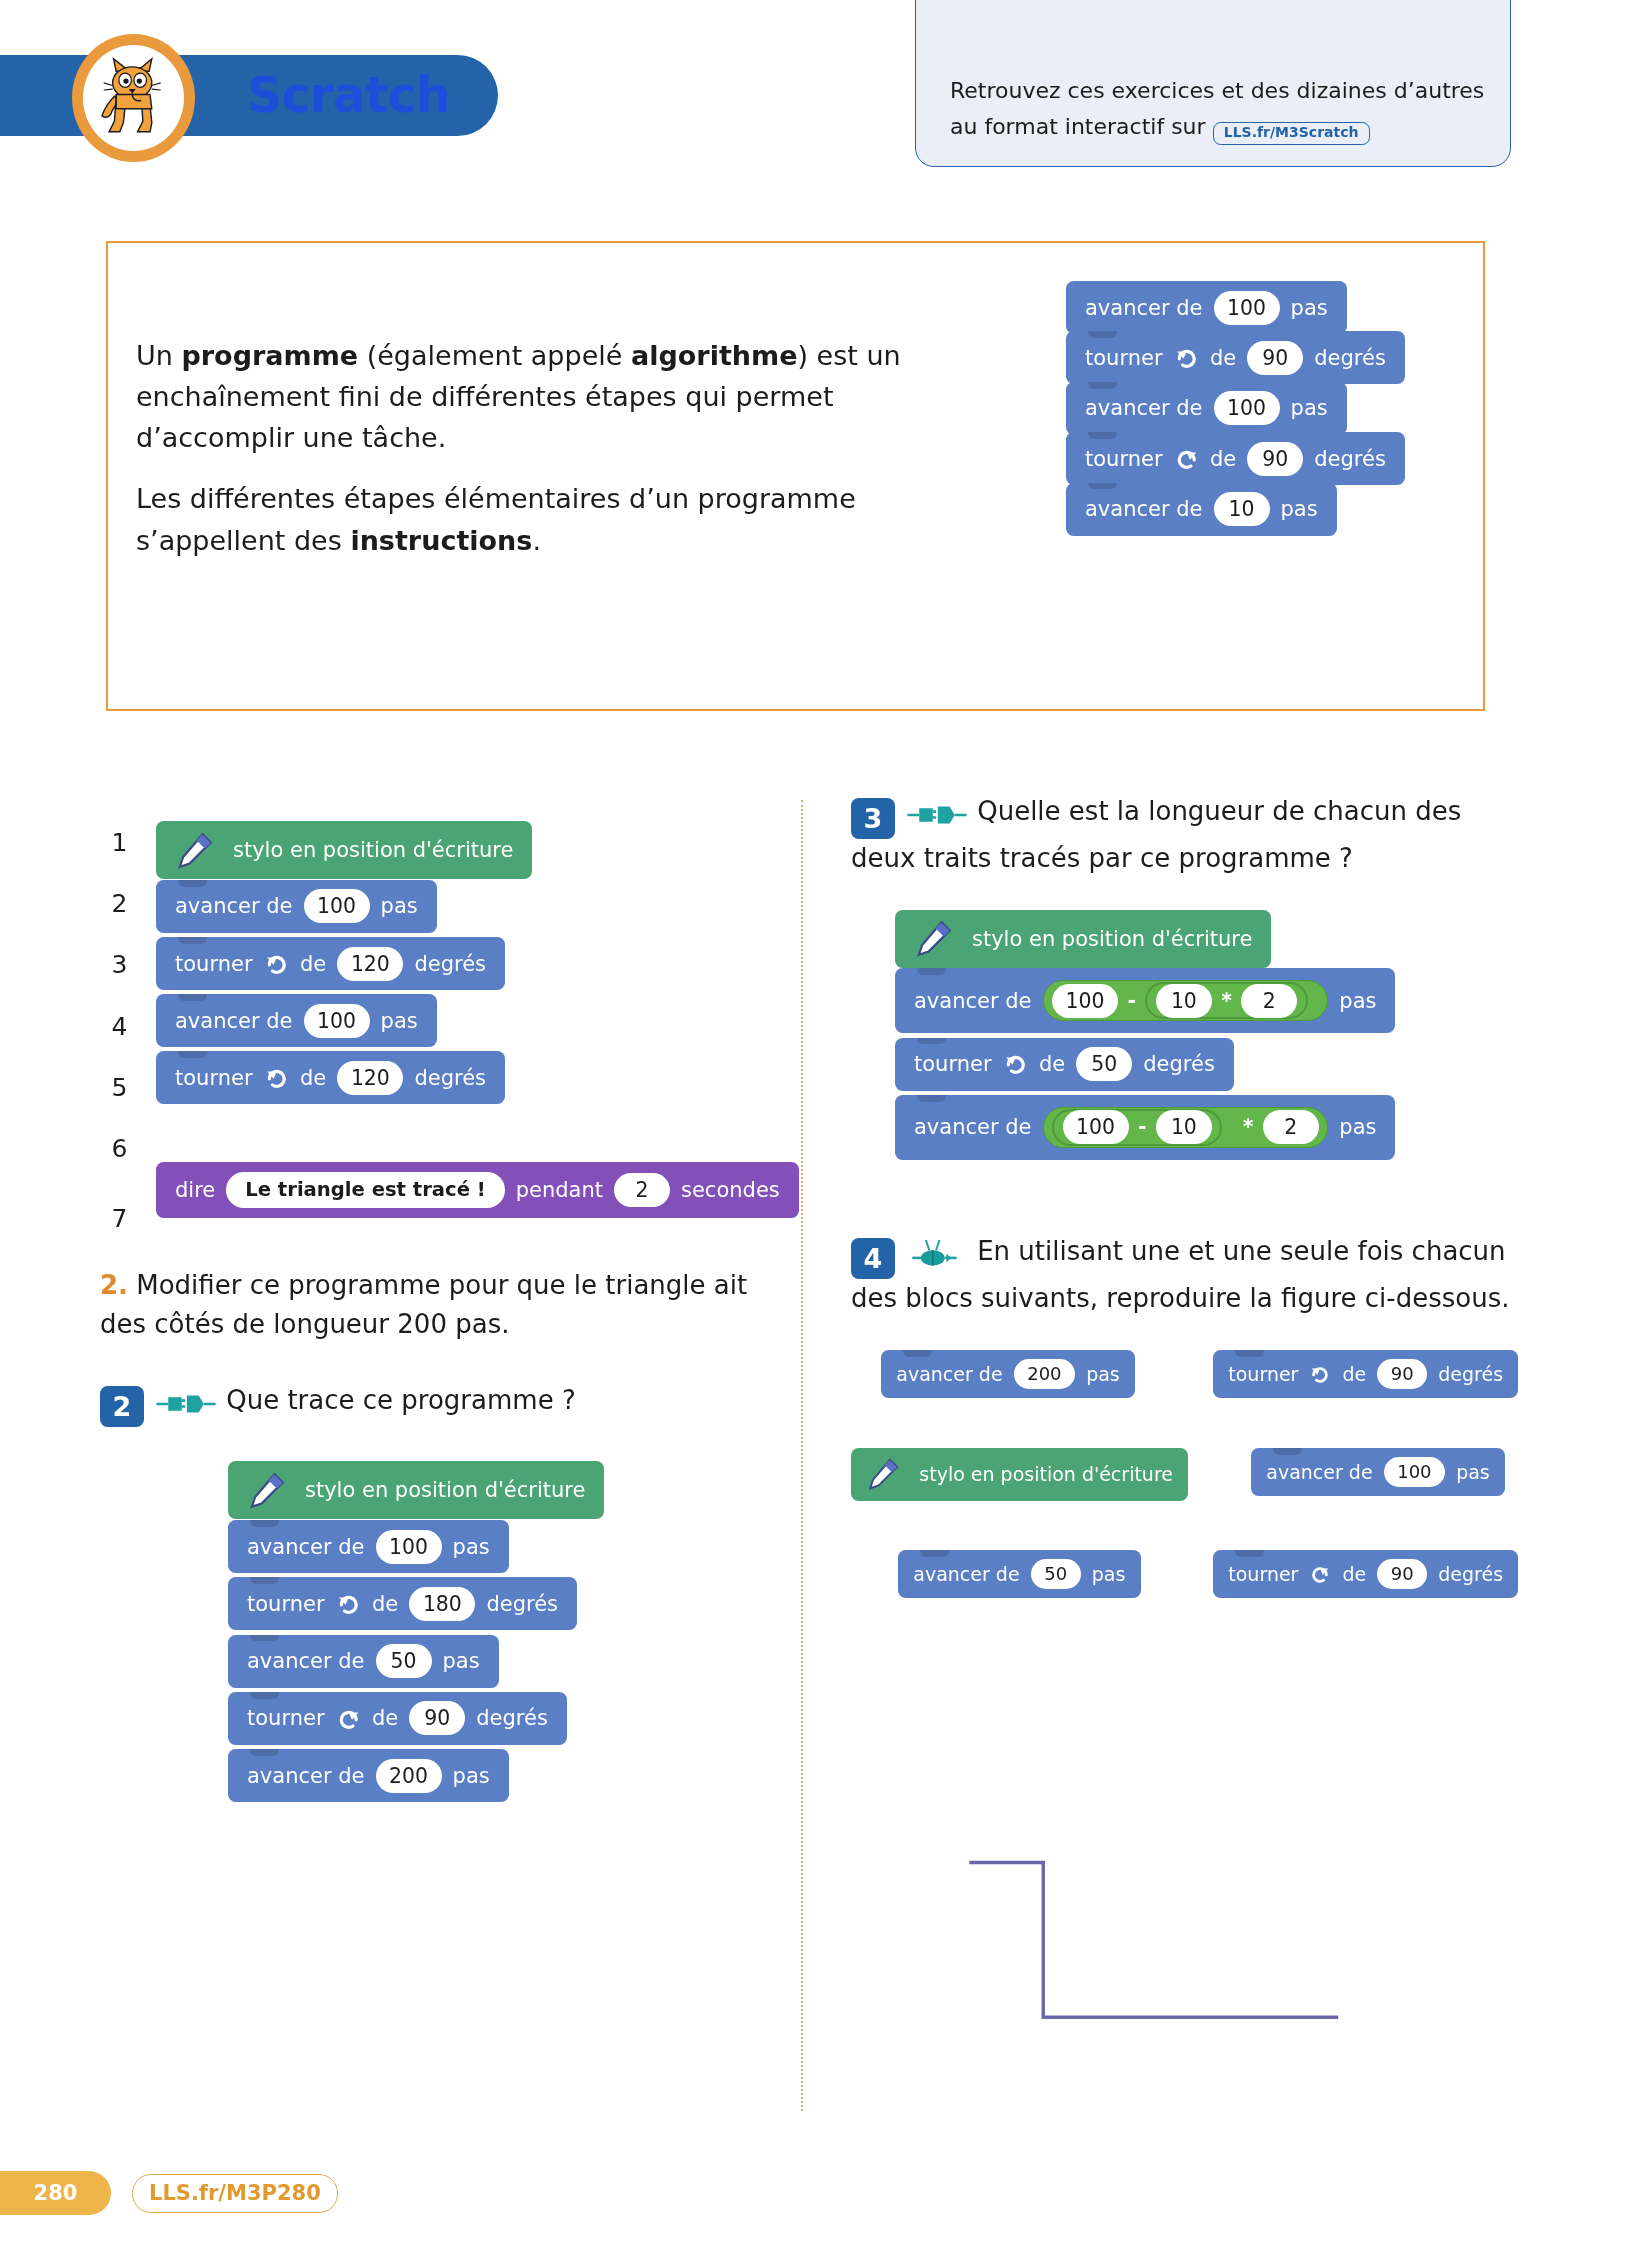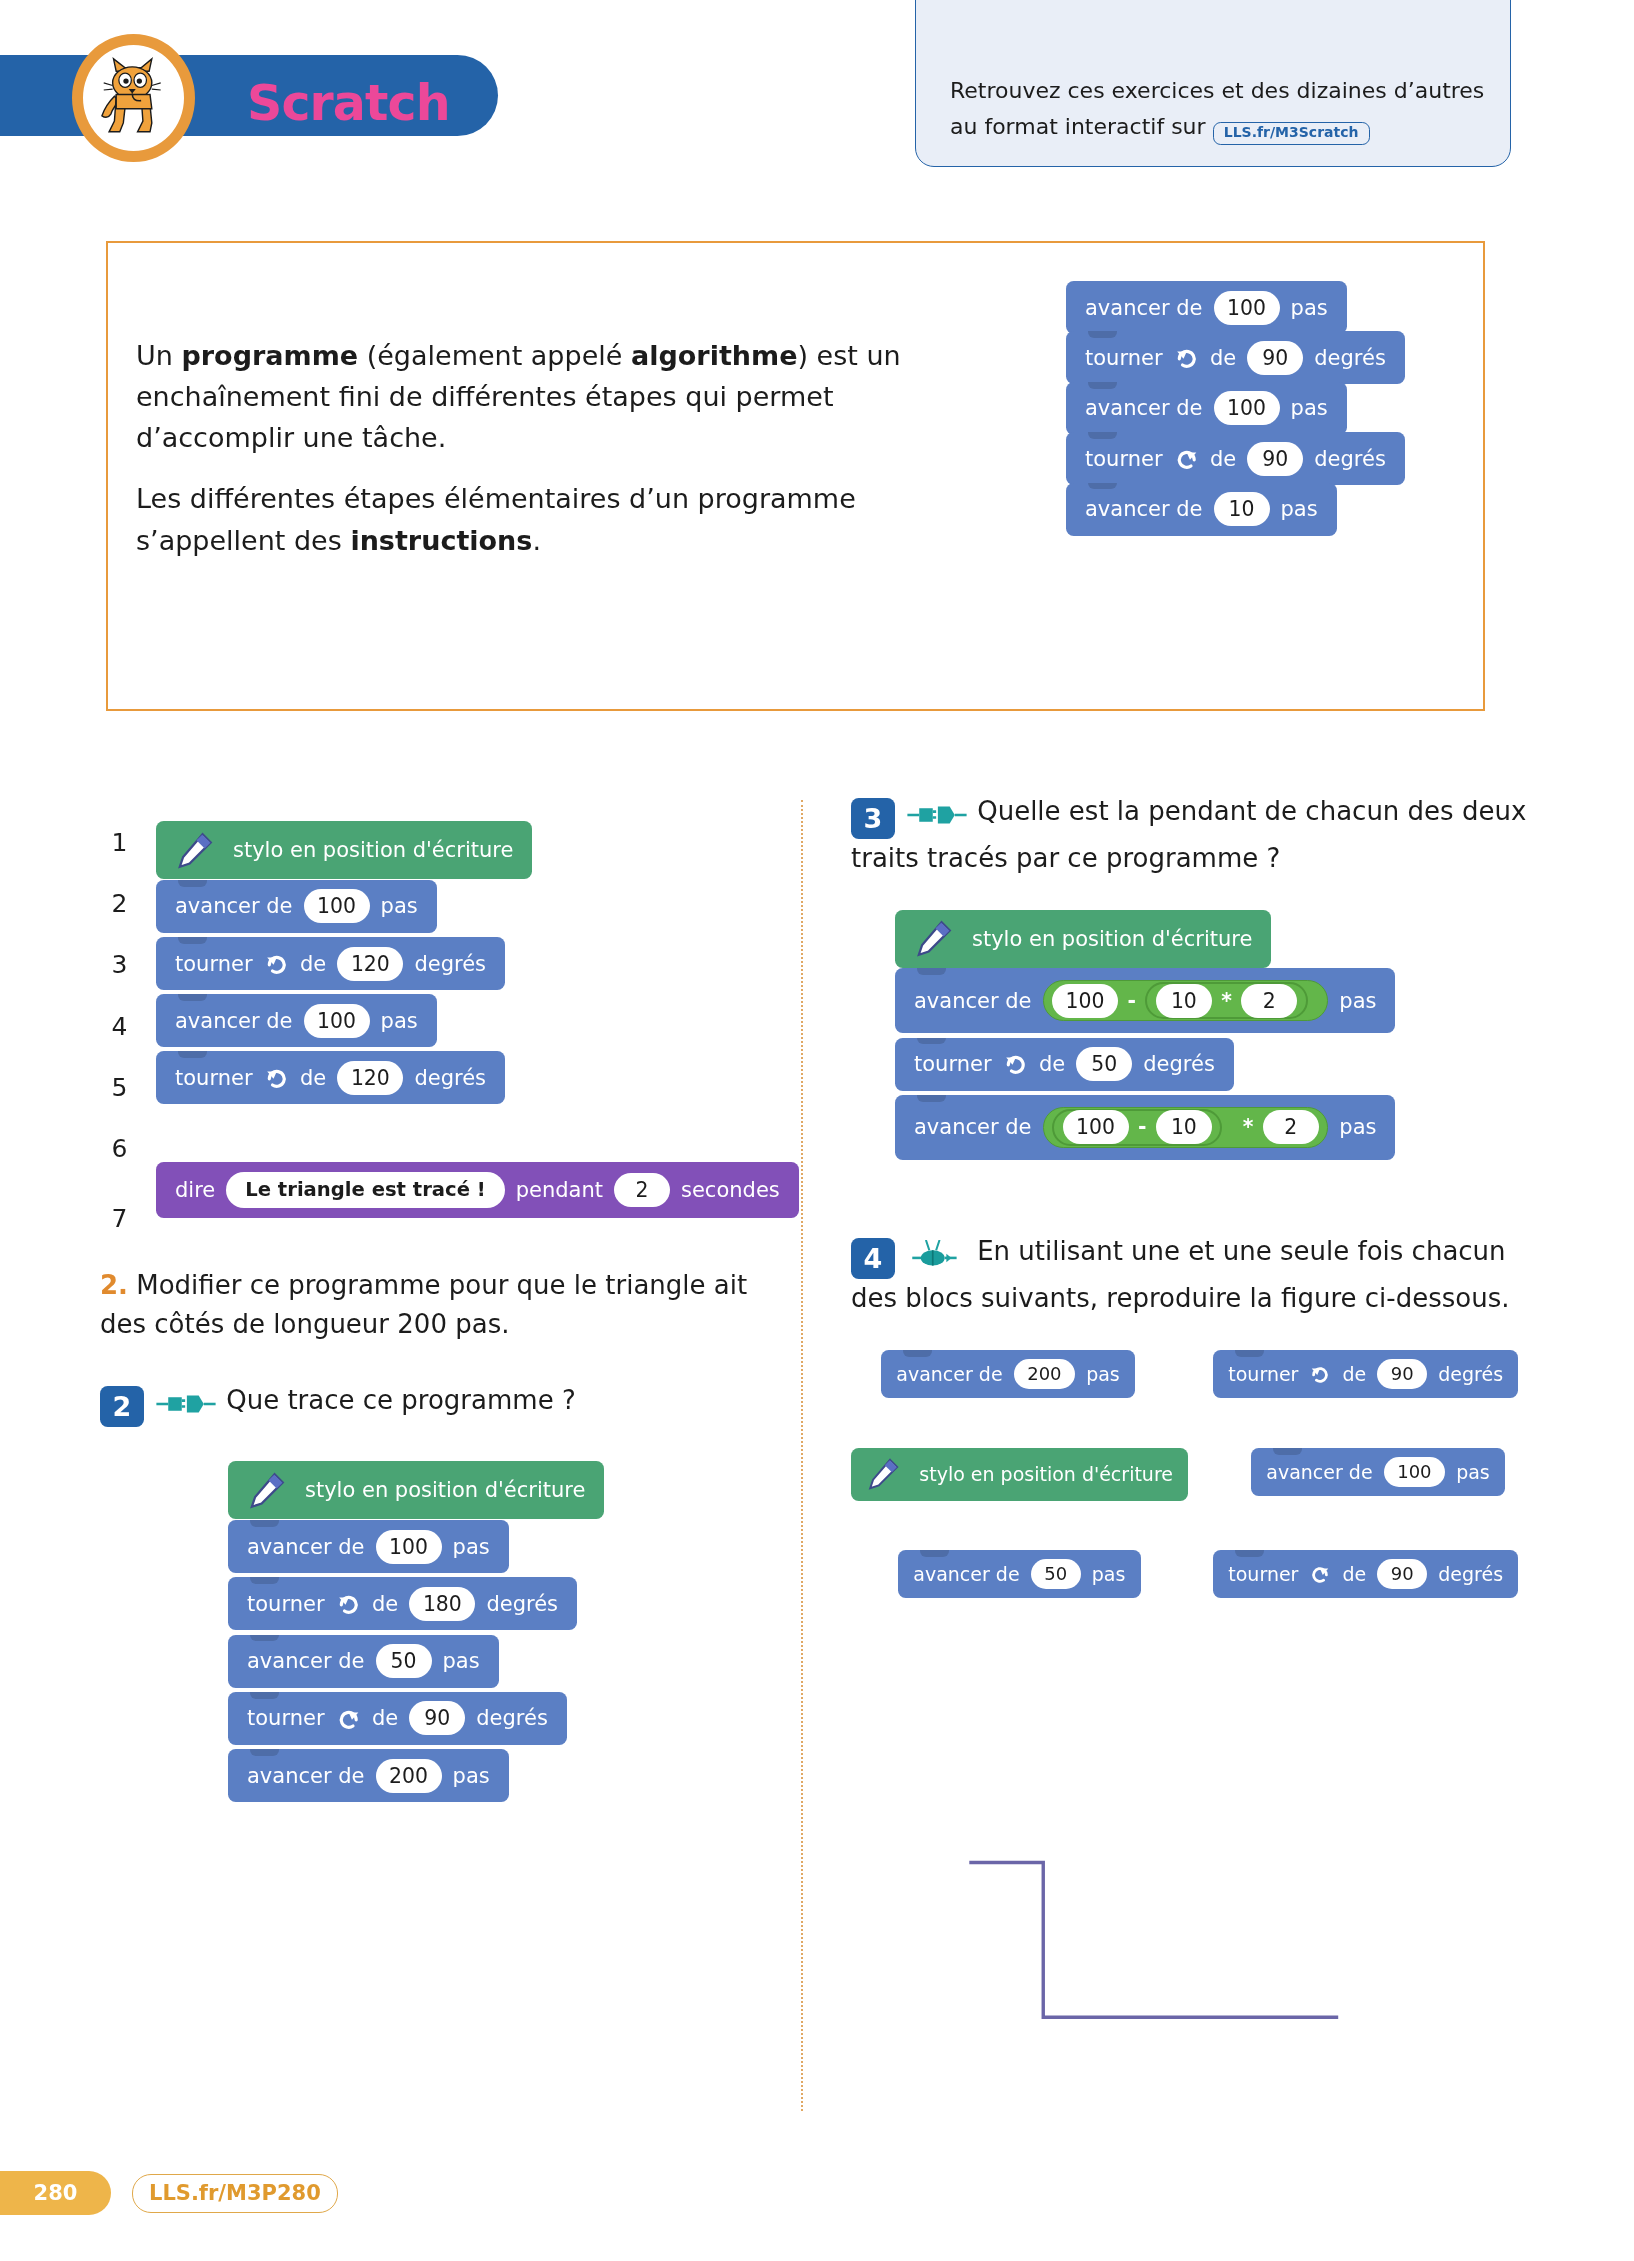--- a/index.html
+++ b/index.html
@@ -7,22 +7,22 @@
                font-family: "Liberation Sans", sans-serif; }
   body { position: relative; overflow: hidden; }
 
   
   #header { position: absolute; left: 0; top: 55px; width: 100%; height: 94px; }
   #header-bar {
     position: absolute; left: 0; top: 0; width: 498px; height: 81px;
     background: #2463a8; border-radius: 0 41px 41px 0;
   }
   #header-title {
-    position: absolute; left: 247px; top: 20px; width: 247px;
-    color: #ec4899; font-size: 49px; font-weight: bold;
+    position: absolute; left: 247px; top: 12px; width: 247px;
+    color: #1d4ed8; font-size: 49px; font-weight: bold;
     font-family: "DejaVu Sans", sans-serif; letter-spacing: -0.9px;
   }
   #scratch-logo {
     position: absolute; left: 72px; top: -21px; width: 123px; height: 128px;
     border-radius: 50%; background: #ffffff; border: 11px solid #e89a3c;
     overflow: hidden;
   }
   #scratch-logo svg { position: absolute; left: 50%; top: 50%;
                       transform: translate(-50%,-50%); }
 
@@ -372,21 +372,21 @@
 
 <div id="col-right">
 
   <div class="ex-head">
     <span class="ex-badge">3</span><svg class="plug-icon" width="60" height="22" viewBox="0 0 70 26">
       <path d="M0 13 L14 13" stroke="#1fa2a2" stroke-width="3"></path>
       <path d="M14 5 L30 5 L30 21 L14 21 Z" fill="#1fa2a2"></path>
       <path d="M30 9 L34 9 M30 16 L34 16" stroke="#1fa2a2" stroke-width="3"></path>
       <path d="M36 3 L50 3 L56 13 L50 23 L36 23 Z" fill="#1fa2a2"></path>
       <path d="M56 13 L70 13" stroke="#1fa2a2" stroke-width="3"></path>
-    </svg><span>Quelle est la pendant de chacun des deux traits tracés par ce programme ?</span>
+    </svg><span>Quelle est la longueur de chacun des deux traits tracés par ce programme ?</span>
   </div>
 
   <div class="stack" style="margin-top:32px;margin-left:44px;">
     <div><span class="blk pen nonotch" style="height:58px;">
       <svg class="pen-icon" viewBox="0 0 24 24">
         <path d="M17 2 L22 7 L9 20 L3 22 L5 16 Z" fill="#ffffff" stroke="#3d4a8a" stroke-width="1.4"></path>
         <path d="M15 4 L20 9" stroke="#5b6fc4" stroke-width="5"></path>
           </svg>
       <span class="lbl">stylo en position d'écriture</span>
     </span></div>

